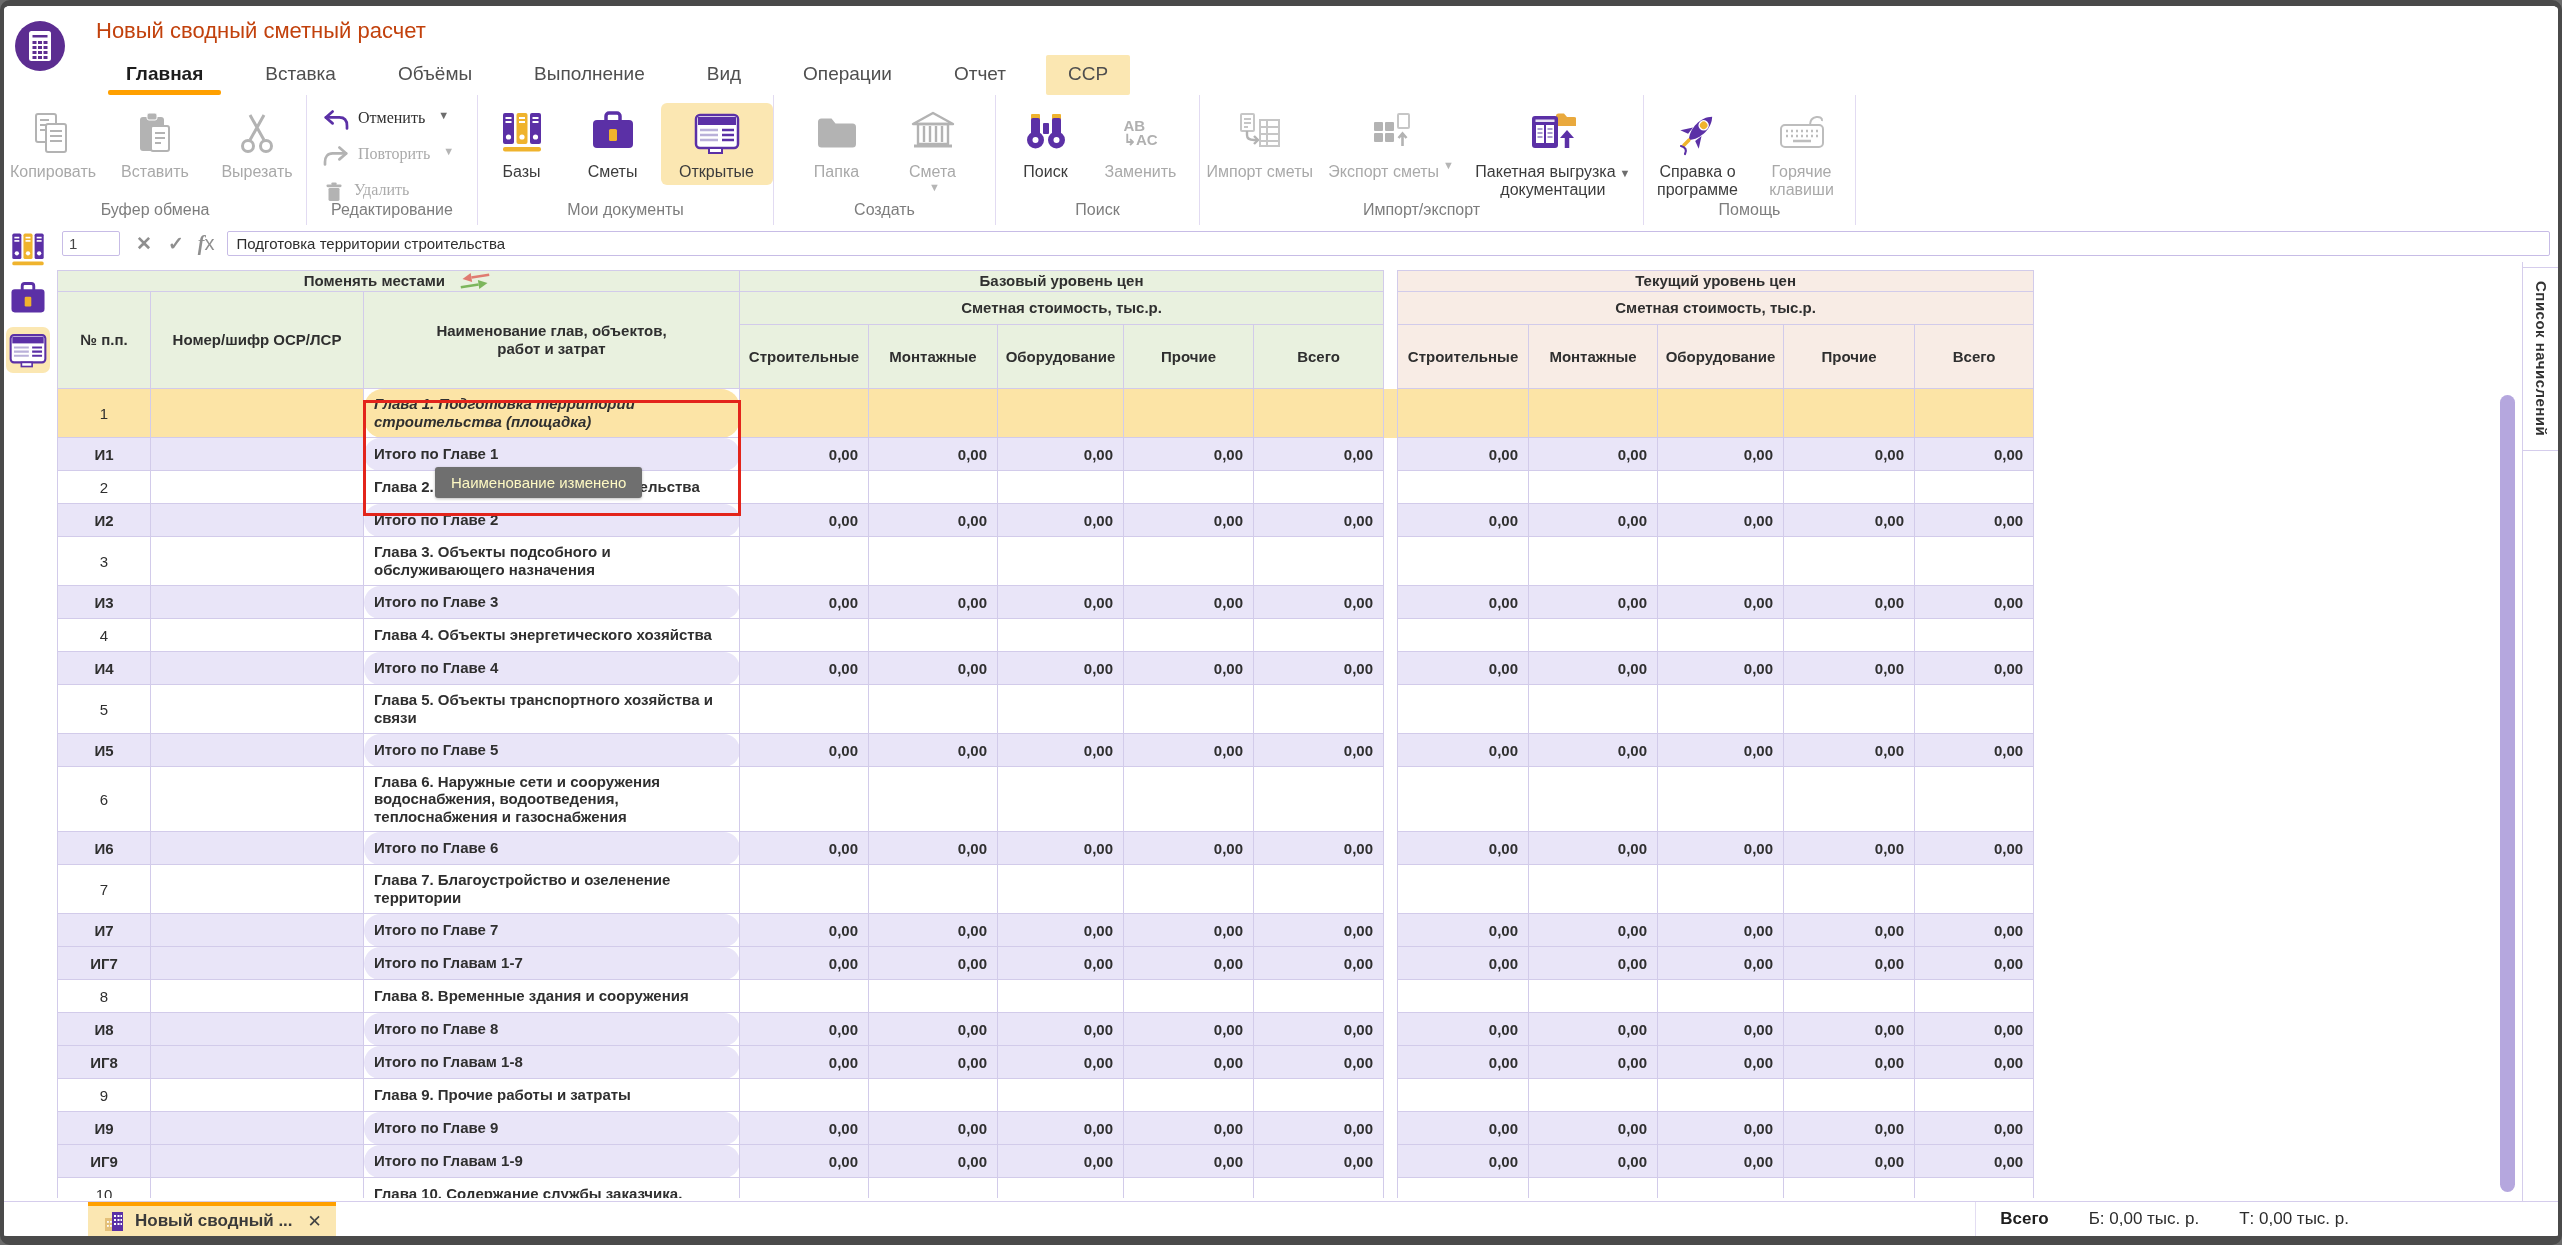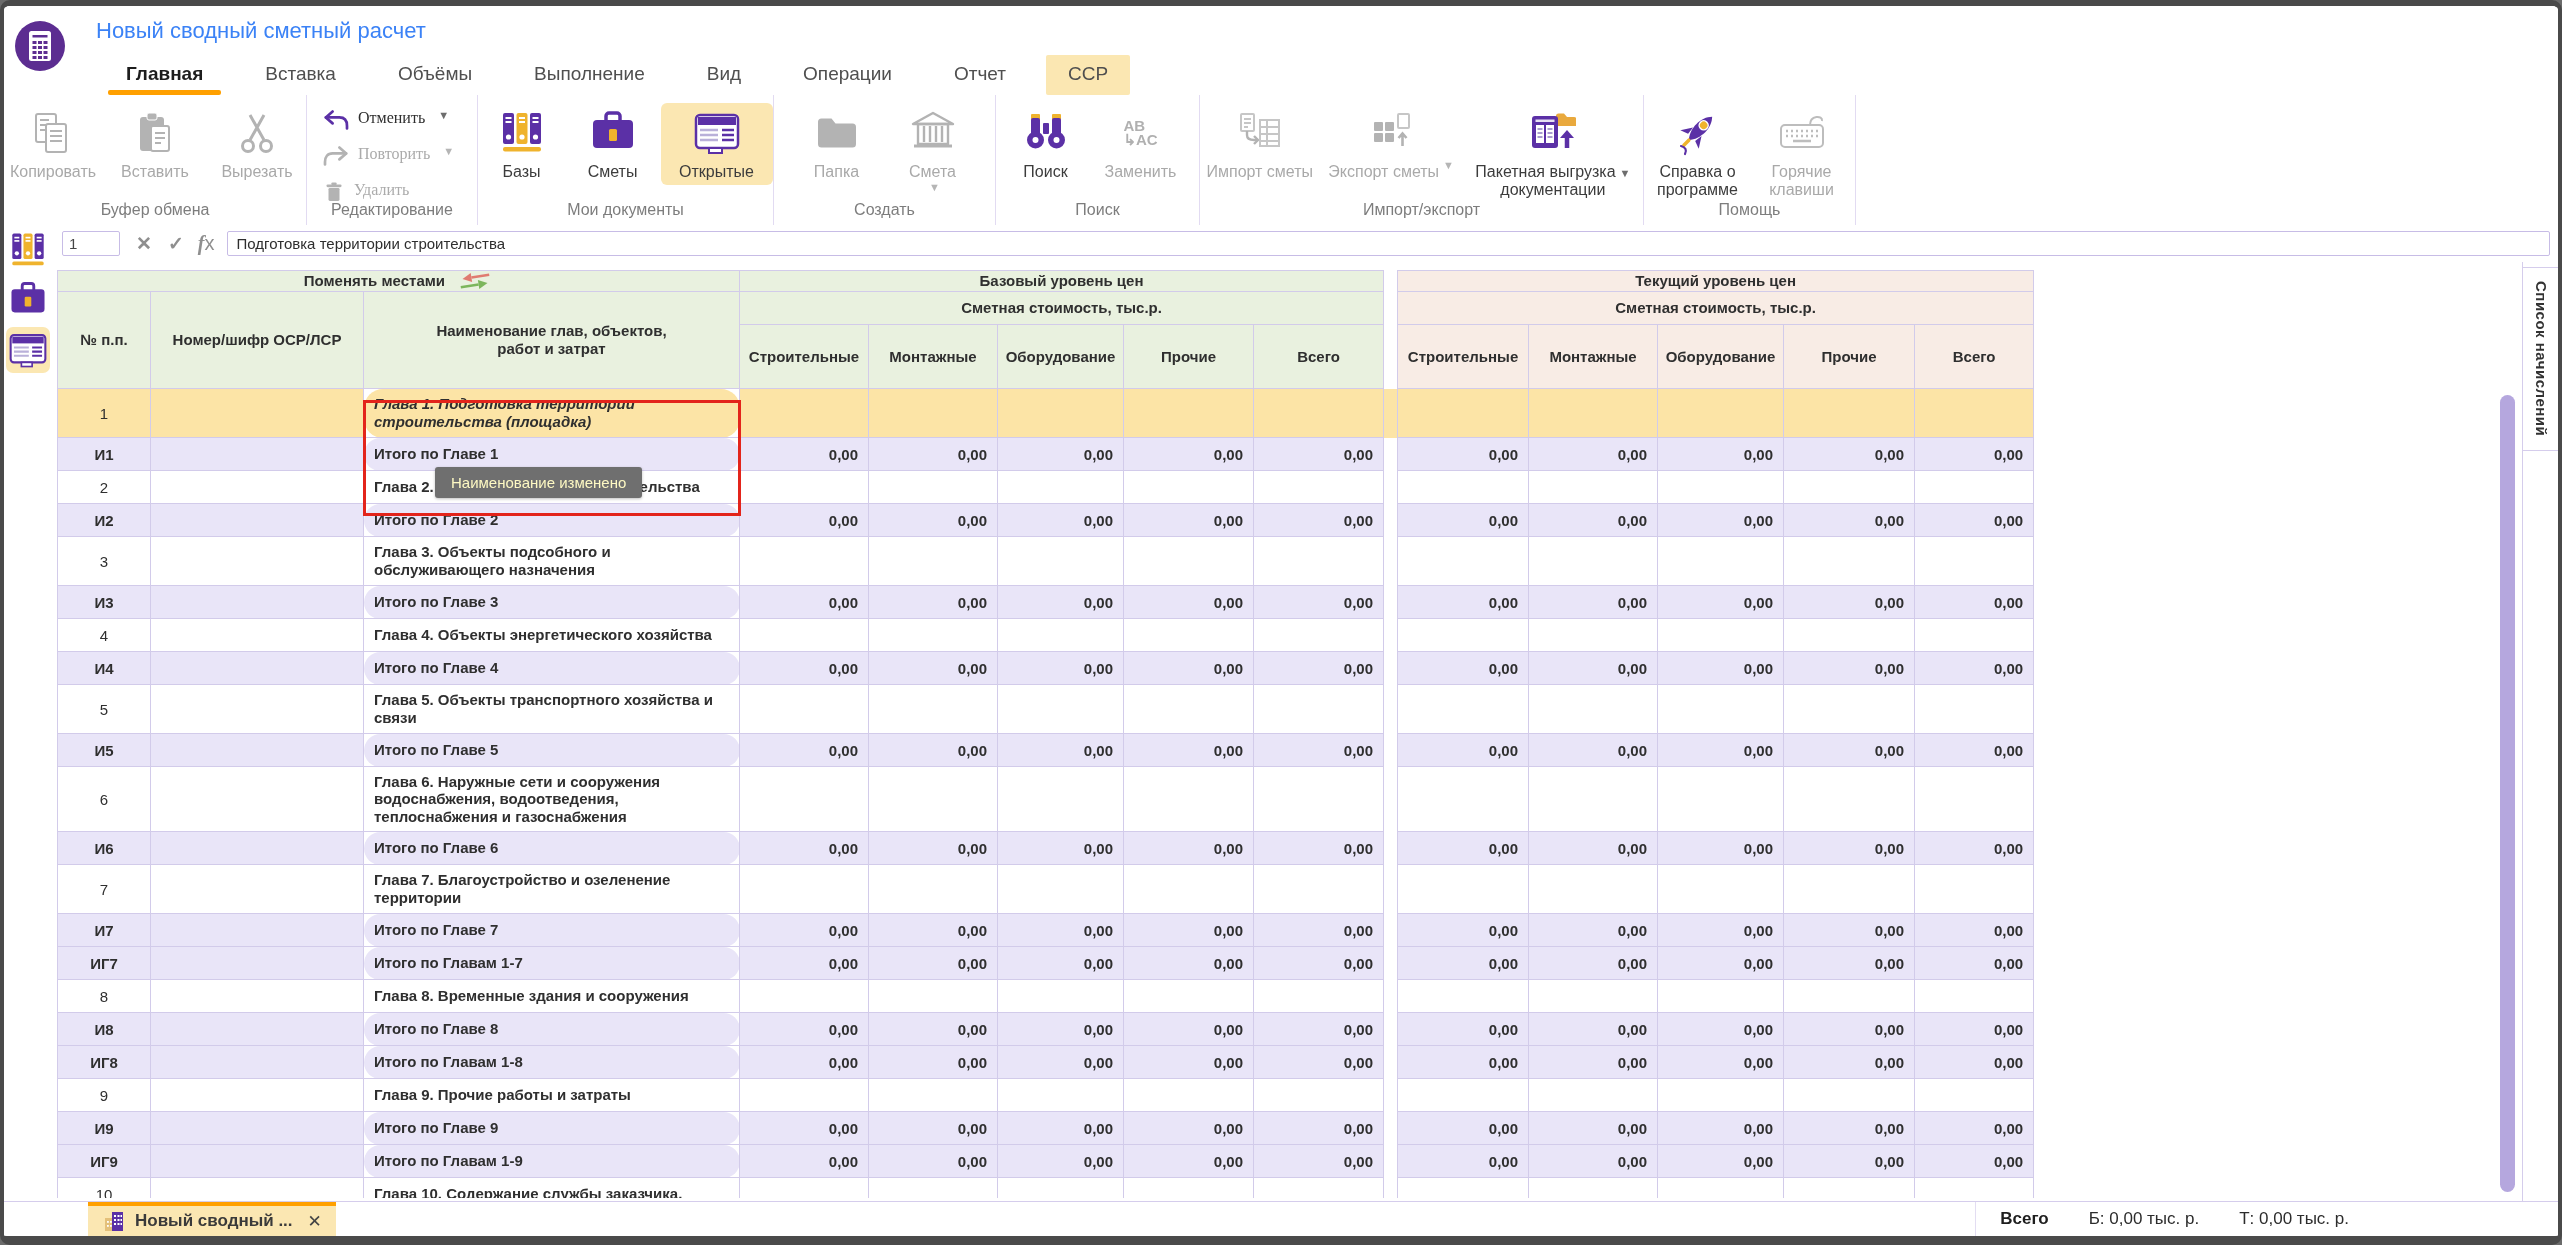--- a/index.html
+++ b/index.html
@@ -4,21 +4,21 @@
 <style>
   html,body{margin:0;padding:0;background:#6b6b6b;font-family:"Liberation Sans",sans-serif;}
   .frame{position:relative;width:2562px;height:1245px;box-sizing:border-box;
          border:4px solid #4a4a4a;border-top-width:6px;border-bottom-width:9px;border-radius:10px;
          background:#fff;overflow:hidden;}
   .abs{position:absolute;}
 
   
   #header{left:0;top:0;right:0;height:89px;background:#fff;border-bottom:1px solid #ecE8f6;}
   #logo{left:10px;top:14px;width:52px;height:52px;}
-  #window-title{left:92px;top:12px;font-size:22px;color:#3b82f6;}
+  #window-title{left:92px;top:12px;font-size:22px;color:#c2410c;}
   #tabs{left:100px;top:46px;height:43px;display:flex;align-items:flex-end;}
   .tab{position:relative;height:40px;line-height:38px;padding:0 22px;margin-right:18px;
        font-size:19px;color:#4f4f4f;cursor:default;white-space:nowrap;}
   .tab.active{color:#1d1d1d;font-weight:bold;}
   .tab.active::after{content:"";position:absolute;left:4px;right:4px;bottom:0;height:5px;background:#FFA000;border-radius:2px;}
   .tab.highlighted{background:#FBE7B2;border-radius:2px;}
 
   
   #ribbon{left:0;top:89px;right:0;height:130px;background:#fff;display:flex;border-bottom:1px solid #e9e4f5;}
   .rgroup{position:relative;height:130px;border-right:1px solid #e2dbf2;box-sizing:border-box;flex:0 0 auto;}

